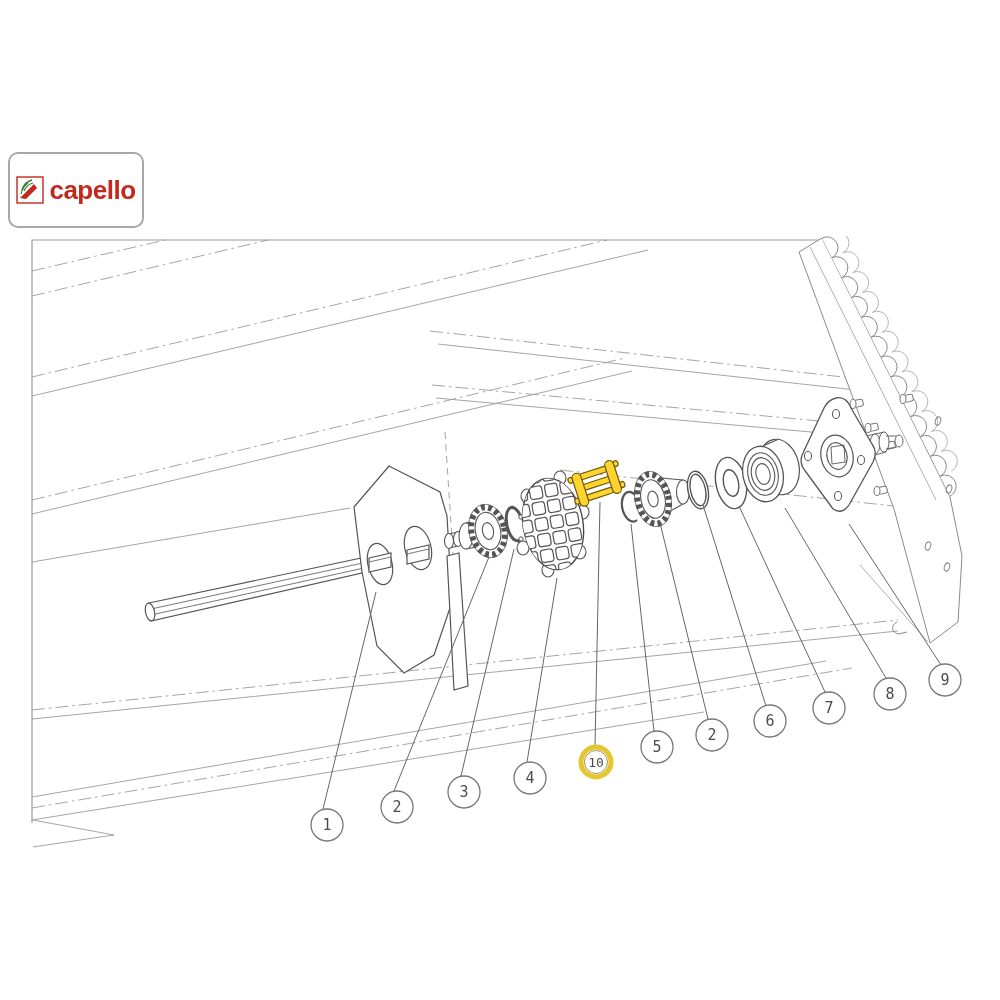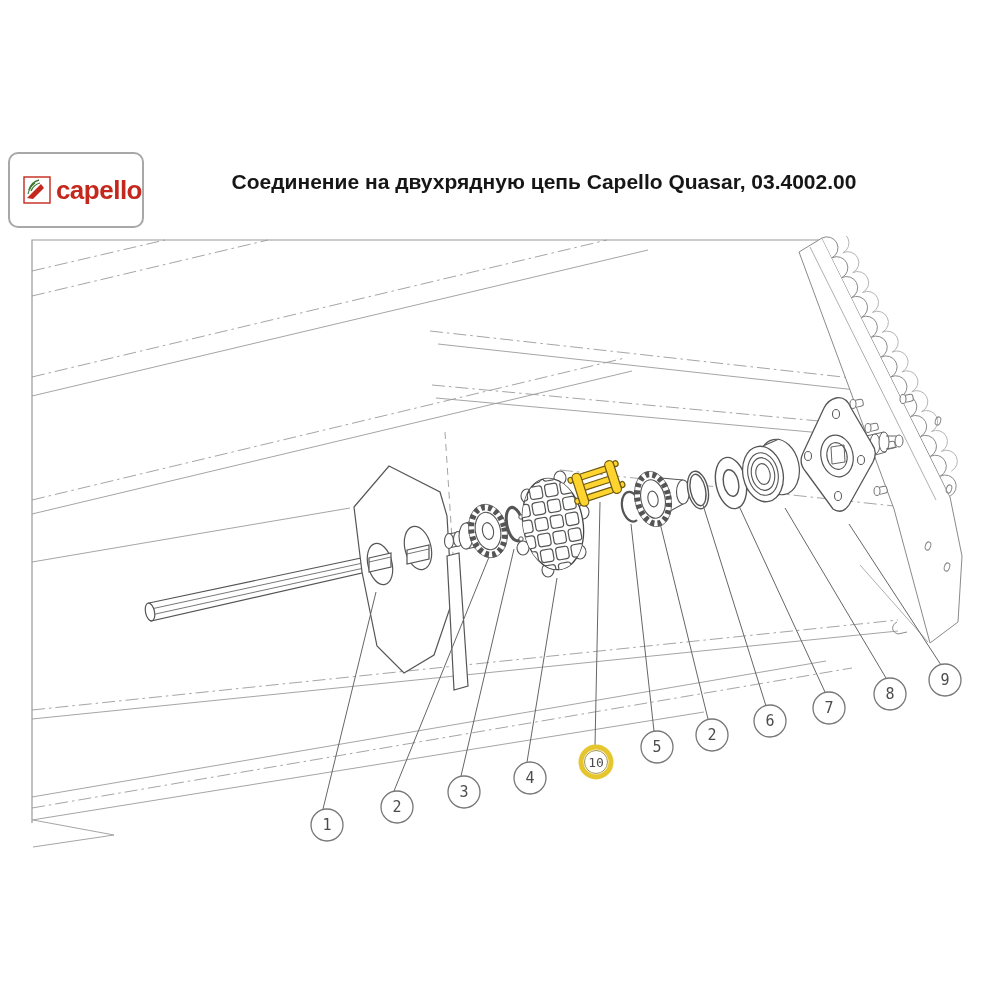--- a/index.html
+++ b/index.html
@@ -1,20 +1,20 @@
 <!DOCTYPE html>
 <html><head>
 <meta charset="utf-8">
 <style>
   html,body{margin:0;padding:0;background:#fff;}
   .page{position:relative;width:1000px;height:1000px;background:#fff;overflow:hidden;
         font-family:"Liberation Sans",sans-serif;}
   .logo-box{position:absolute;left:8px;top:152px;width:132px;height:72px;
         border:2px solid #a8a8a8;border-radius:10px;background:#fff;
-        display:flex;align-items:center;justify-content:flex-end;gap:5px;}
+        display:flex;align-items:center;justify-content:center;gap:5px;}
   .logo-text{font-weight:bold;font-size:26px;color:#c4271c;letter-spacing:-0.5px;}
   .page-title{position:absolute;left:140px;right:52px;top:170px;text-align:center;
         font-size:21px;font-weight:bold;color:#161616;}
   .diagram{position:absolute;left:0;top:0;}
   svg text.co{font-family:"DejaVu Sans Mono",monospace;font-size:15px;fill:#4c4c4c;}
 </style>
 </head>
 <body>
 
 <div class="page">
@@ -22,21 +22,20 @@
   <div class="logo-box">
     <svg width="28" height="28" viewBox="0 0 28 28">
       <rect x="1" y="1" width="26" height="26" fill="#fff" stroke="#c4271c" stroke-width="1.4"></rect>
       <path d="M4,22 L18,8 L21,12 L10,23 Z" fill="#c4271c"></path>
       <path d="M6,14 C8,8 12,5 16,4" stroke="#3d7a2e" stroke-width="1.6" fill="none"></path>
       <path d="M8,15 C10,10 13,8 17,7" stroke="#3d7a2e" stroke-width="1.2" fill="none"></path>
       <path d="M5,18 C6,13 9,9 12,7" stroke="#3d7a2e" stroke-width="1.2" fill="none"></path>
     </svg>
     <span class="logo-text">capello</span>
   </div>
-  <div class="page-title">Соединение на двухрядную цепь Capello Quasar, 03.4002.00</div>
 
   <svg class="diagram" width="1000" height="1000" viewBox="0 0 1000 1000">
     <defs>
       <clipPath id="diagClip">
           <rect x="30" y="236" width="935" height="702"></rect>
         </clipPath>
       <clipPath id="chainClip">
           <ellipse cx="553" cy="524" rx="30" ry="46" transform="rotate(-10 553 524)"></ellipse>
         </clipPath>
     </defs>

